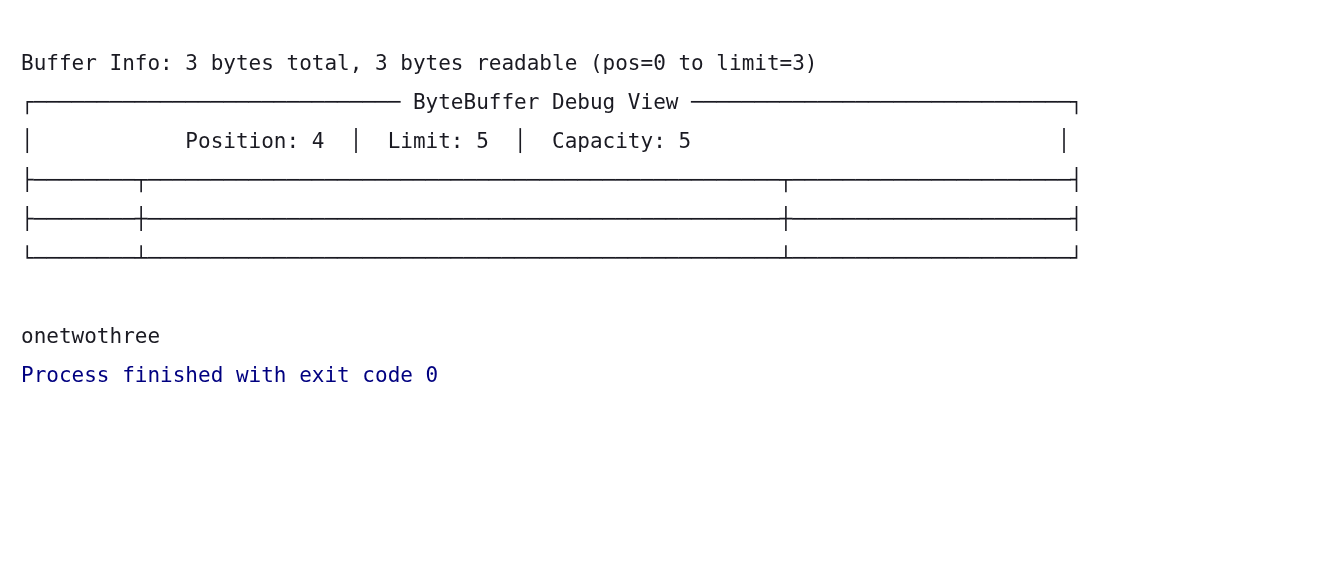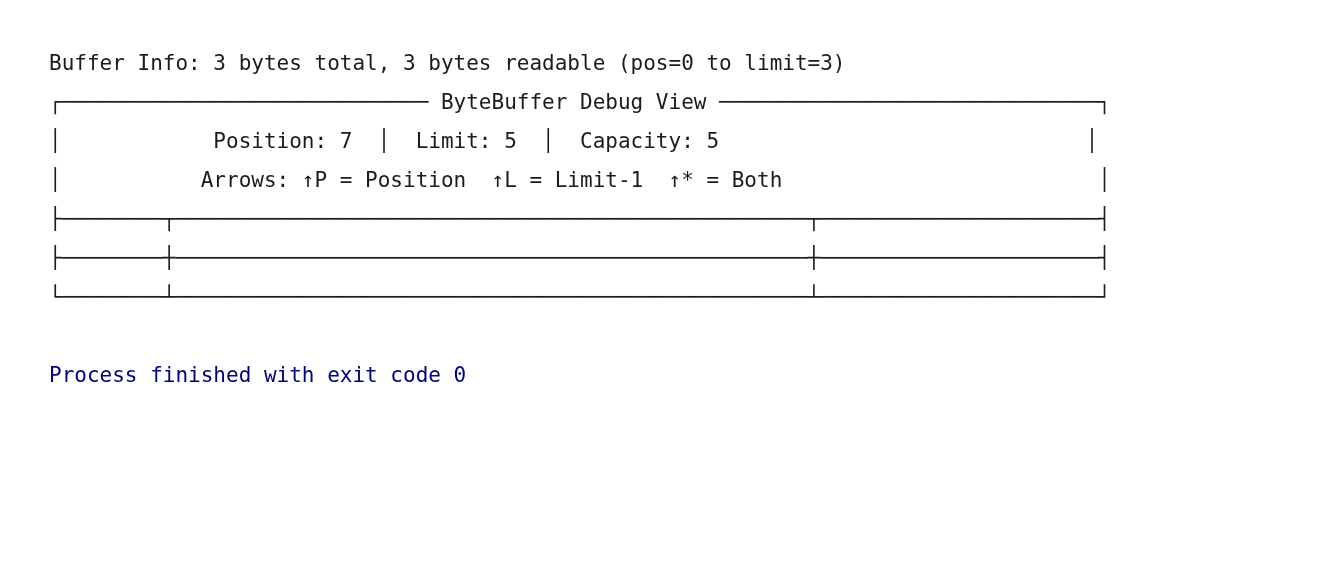--- a/index.html
+++ b/index.html
@@ -26,52 +26,51 @@
     font-family: "DejaVu Sans Mono", "Liberation Mono", monospace;
     font-size: 21px;
     line-height: 39px;
     height: 39px;
     white-space: pre;
     color: #1a1a22;
     letter-spacing: 0px;
     font-variant-ligatures: none;
     -webkit-font-feature-settings: "liga" 0, "calt" 0;
     font-feature-settings: "liga" 0, "calt" 0;
-    margin-left: 28px;
   }
 
   .line.exit-code {
     color: #000080;
   }
 
   .spacer {
     height: 39px;
   }
 </style>
 </head>
 <body>
 
 <div id="console">
 
   <div class="line">Buffer Info: 3 bytes total, 3 bytes readable (pos=0 to limit=3)</div>
 
   <div class="line">┌───────────────────────────── ByteBuffer Debug View ──────────────────────────────┐</div>
 
-  <div class="line">│            Position: 7  │  Limit: 5  │  Capacity: 5                             │</div>
+  <div class="line">│            Position: 4  │  Limit: 5  │  Capacity: 5                             │</div>
 
-  <div class="line">│           Arrows: ↑P = Position  ↑L = Limit-1  ↑* = Both                         │</div>
 
   <div class="line">├────────┬──────────────────────────────────────────────────┬──────────────────────┤</div>
 
 
   <div class="line">├────────┼──────────────────────────────────────────────────┼──────────────────────┤</div>
 
 
 
   <div class="line">└────────┴──────────────────────────────────────────────────┴──────────────────────┘</div>
 
   <div class="spacer"></div>
 
 
+  <div class="line">onetwothree</div>
 
   <div class="line exit-code">Process finished with exit code 0</div>
 
 </div>
 
 </body></html>

